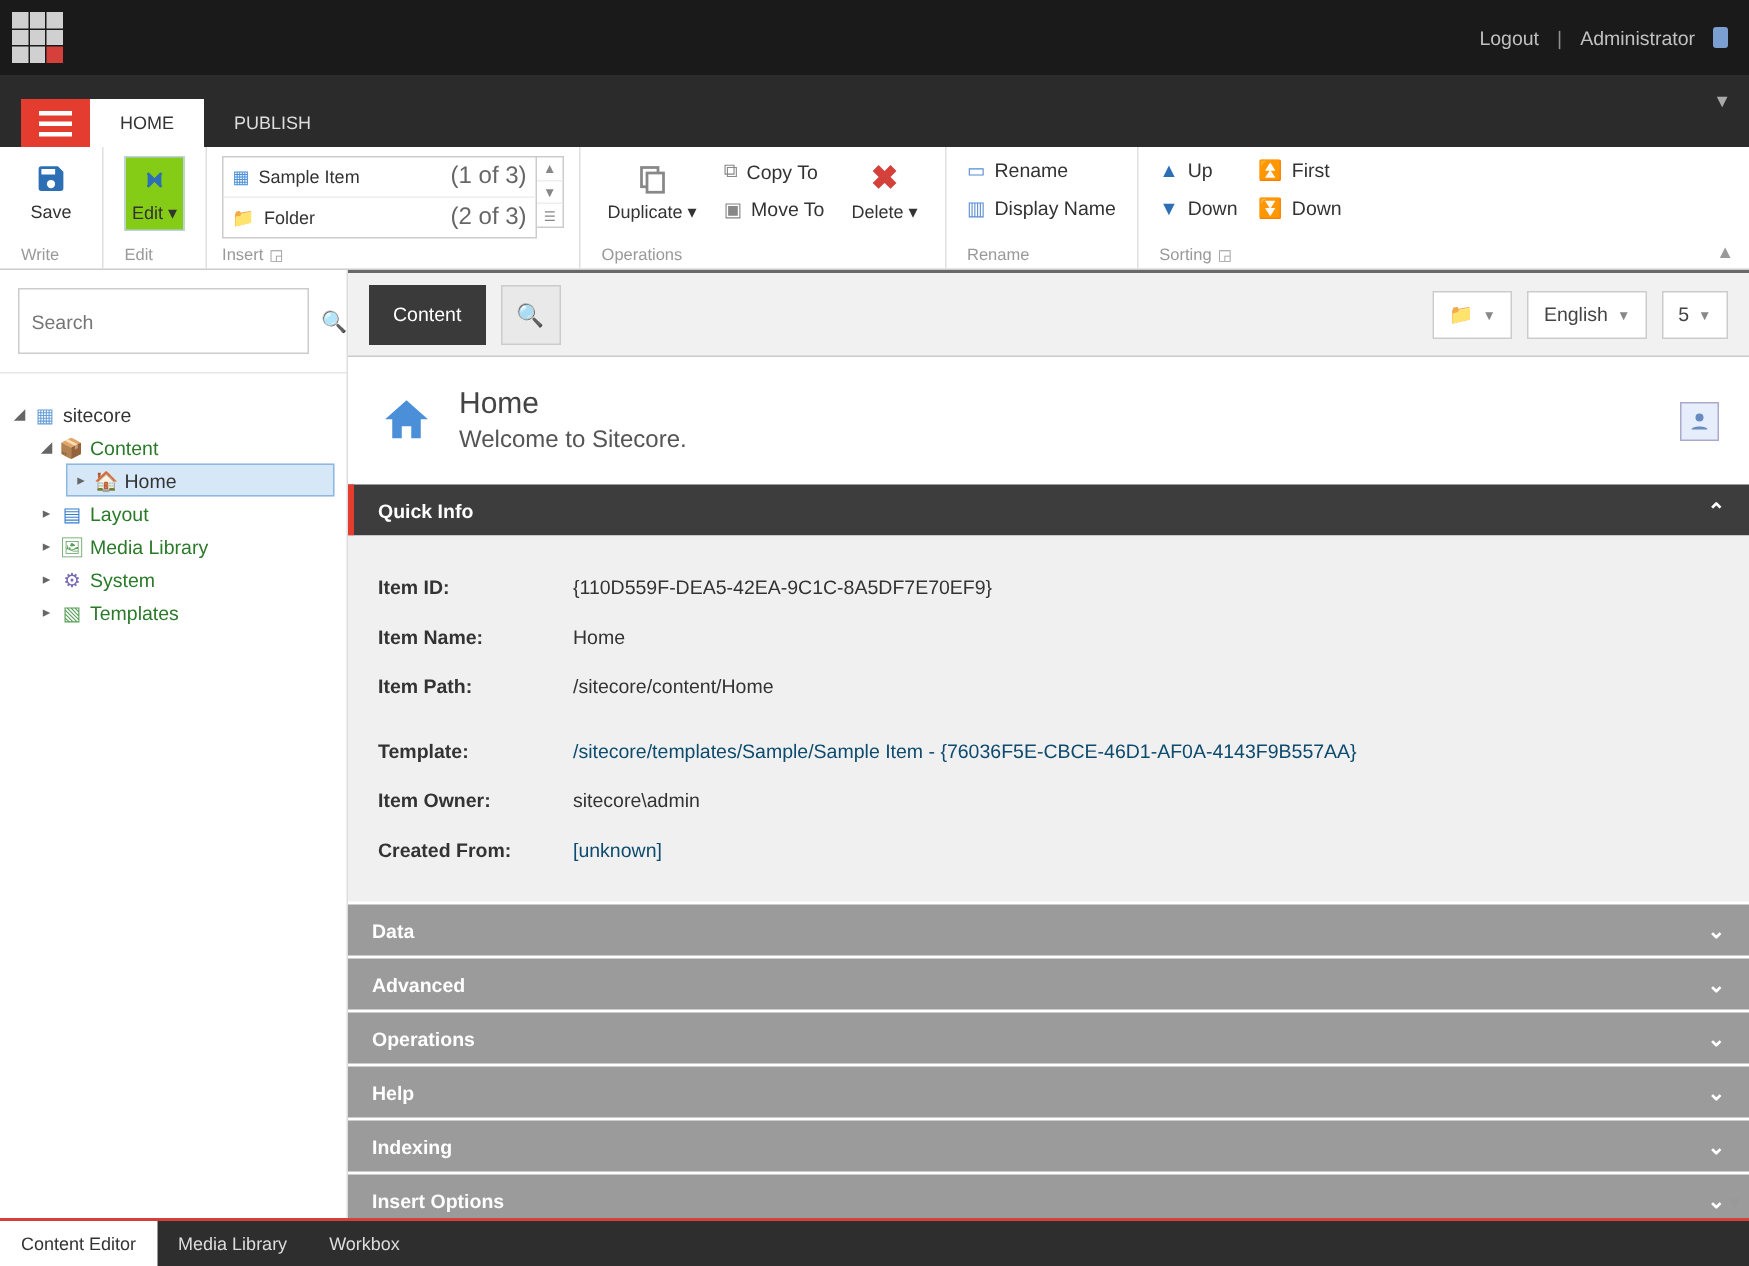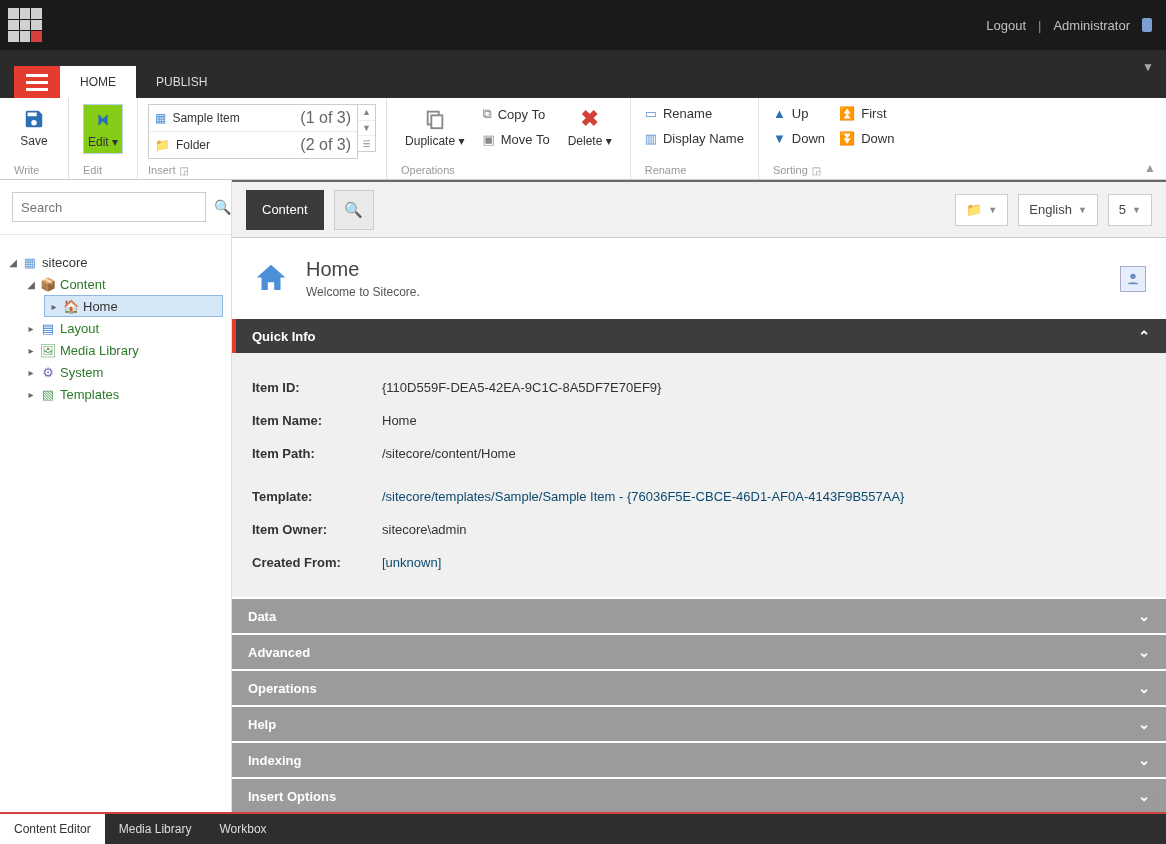--- a/index.html
+++ b/index.html
@@ -41,21 +41,21 @@
 .insert-arrows span:last-child{border-bottom:none;}
 .small-btn { display: flex; align-items: center; gap: 6px; color: #333; padding: 2px 0; cursor: pointer; font-size: 13px; }
 .small-col { display: flex; flex-direction: column; gap: 6px; }
 .ribbon-expand { position: absolute; right: 10px; bottom: 4px; color: #999; font-size: 12px; }
 .popout { font-size: 10px; color: #999; margin-left: 4px; }
 
 
 .main { display: flex; height: calc(100% - 50px - 48px - 82px - 32px); }
 .sidebar { width: 232px; border-right: 1px solid #ddd; background: #fff; display: flex; flex-direction: column; }
 .search-row { display: flex; align-items: center; gap: 8px; padding: 12px 12px; border-bottom: 1px solid #e6e6e6; }
-.search-input { flex: 1; height: 30px; border: 1px solid #ccc; padding: 0 8px; font-size: 13px; color: #404040; }
+.search-input { flex: 1; height: 44px; border: 1px solid #ccc; padding: 0 8px; font-size: 13px; color: #404040; }
 .search-icn { color: #d08a2a; font-size: 14px; }
 .search-drop { color: #aaa; font-size: 10px; }
 
 .tree { padding: 16px 8px; font-size: 13px; overflow:auto; }
 .tree-node { display: flex; align-items: center; gap: 4px; padding: 3px 0; cursor: pointer; }
 .tree-toggle { width: 10px; color: #666; font-size: 10px; display:inline-block; text-align:center;}
 .tree-icn { width: 16px; height: 16px; display: inline-flex; align-items: center; justify-content: center; font-size: 13px; }
 .tree-label { color: #333; }
 .tree-label.link { color: #2a7a2a; }
 .tree-children { margin-left: 18px; }
@@ -67,21 +67,21 @@
 .ct-tab { background: #3a3a3a; color: #fff; padding: 0 16px; height: 40px; display: flex; align-items: center; font-size: 13px; }
 .ct-search { width: 40px; height: 40px; border: 1px solid #ccc; background: #e9e9e9; display: flex; align-items: center; justify-content: center; color: #555; font-size: 15px; }
 .ct-spacer { flex: 1; }
 .ct-btn { height: 32px; border: 1px solid #ccc; background: #fff; padding: 0 10px; display: flex; align-items: center; gap: 6px; font-size: 13px; color: #444; cursor: pointer; }
 .content-scroll { flex: 1; overflow-y: scroll; background: #fff; padding: 0 0 0 0; position: relative; }
 .green-dot { position:absolute; right: 2px; top: 0px; width: 10px; height: 10px; background:#4caf50; }
 
 .item-header { display: flex; align-items: center; gap: 16px; padding: 20px 20px; }
 .item-header-icn { width: 38px; height: 38px; }
 .item-header-text h2 { font-size: 20px; font-weight: normal; color: #444; }
-.item-header-text p { font-size: 12px; color: #555; margin-top: 4px; }
+.item-header-text p { font-size: 16px; color: #555; margin-top: 4px; }
 .avatar-box { margin-left:auto; width: 26px; height: 26px; border: 1px solid #aac; background:#e6eefb; display:flex; align-items:center; justify-content:center; color:#6a8ac0;}
 
 .section-head { height: 34px; display: flex; align-items: center; justify-content: space-between; padding: 0 16px; color: #fff; font-size: 13px; font-weight: bold; cursor: pointer; }
 .section-head.dark { background: #3d3d3d; border-left: 4px solid #e43d30; }
 .section-head.gray { background: #9b9b9b; margin-top: 2px; }
 .section-chevron { font-size: 14px; }
 
 .quick-info { background: #f0f0f0; padding: 18px 20px; }
 .qi-row { display: flex; padding: 9px 0; font-size: 13px; }
 .qi-label { width: 130px; font-weight: bold; color: #333; }

